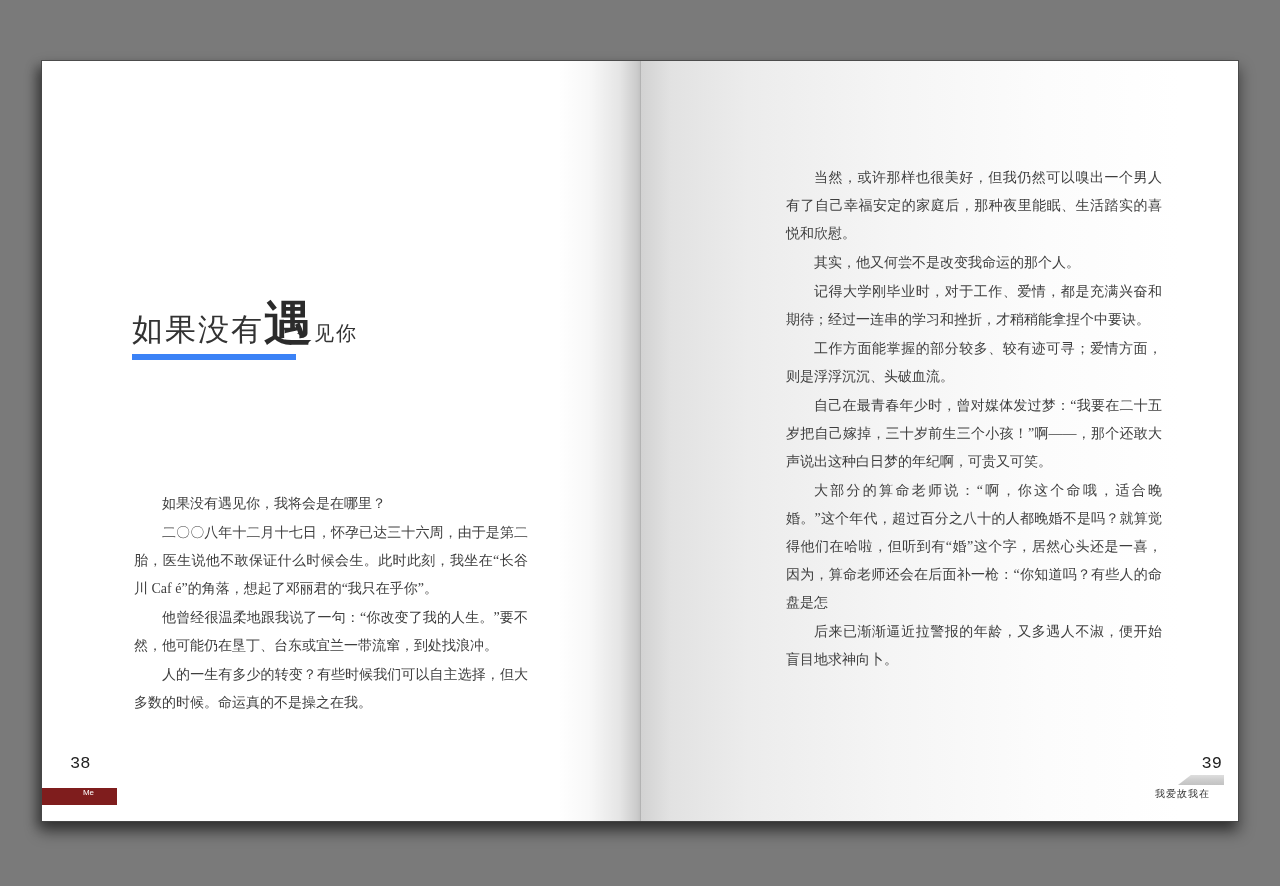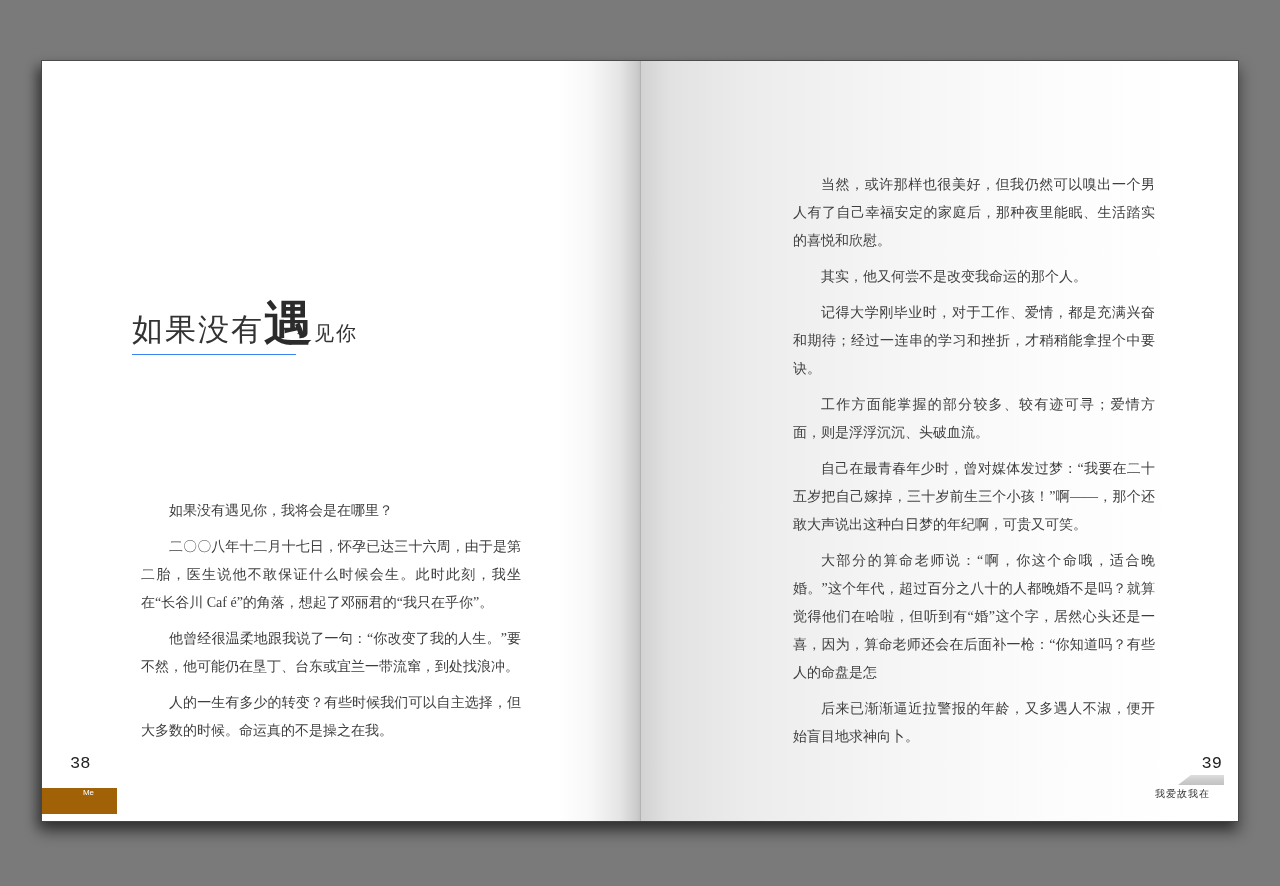--- a/index.html
+++ b/index.html
@@ -58,21 +58,21 @@
     position: absolute;
     left: 90px;
     top: 239px;
     line-height: 1;
     color: #333333;
     letter-spacing: 2px;
     white-space: nowrap;
   }
   .t-pre {
     font-size: 31px;
-    border-bottom: 1px solid #3b82f6;
+    border-bottom: 6px solid #3b82f6;
     padding-bottom: 7px;
     padding-right: 32px;
     margin-right: -32px;
   }
   .t-emph {
     font-size: 48px;
     font-weight: bold;
     color: #2b2b2b;
   }
   .t-suf {
@@ -80,21 +80,21 @@
   }
   
   .body {
     position: absolute;
     font-size: 14px;
     line-height: 28px;
     color: #3e3e3e;
     text-align: justify;
   }
   .body p {
-    margin: 8px;
+    margin: 1px;
     text-indent: 2em;
   }
   .body-left {
     left: 91px;
     top: 428px;
     width: 396px;
   }
   .body-right {
     left: 144px;
     top: 102px;
@@ -115,22 +115,22 @@
     left: 531px;
     top: 693px;
     width: 50px;
     text-align: right;
   }
   .me-bar {
     position: absolute;
     left: 0;
     top: 727px;
     width: 57px;
-    height: 26px;
-    background: #a16207;
+    height: 17px;
+    background: #7f1d1d;
     color: #ffffff;
     font-family: "Liberation Sans", "DejaVu Sans", sans-serif;
     font-size: 8px;
     line-height: 9px;
     text-align: center;
     padding-left: 18px;
     box-sizing: content-box;
   }
   .logo-shape {
     position: absolute;

